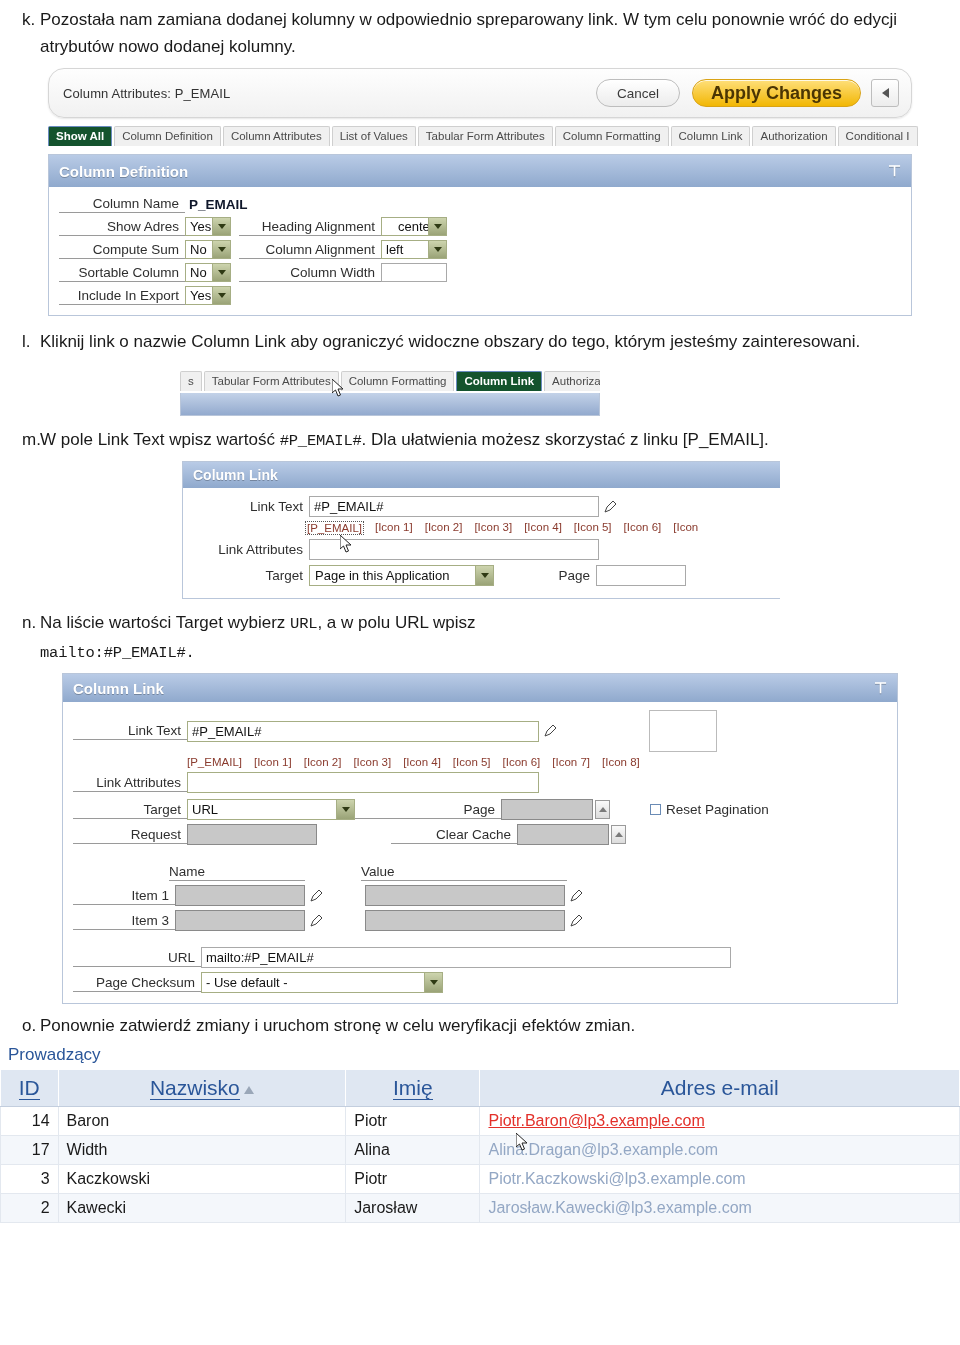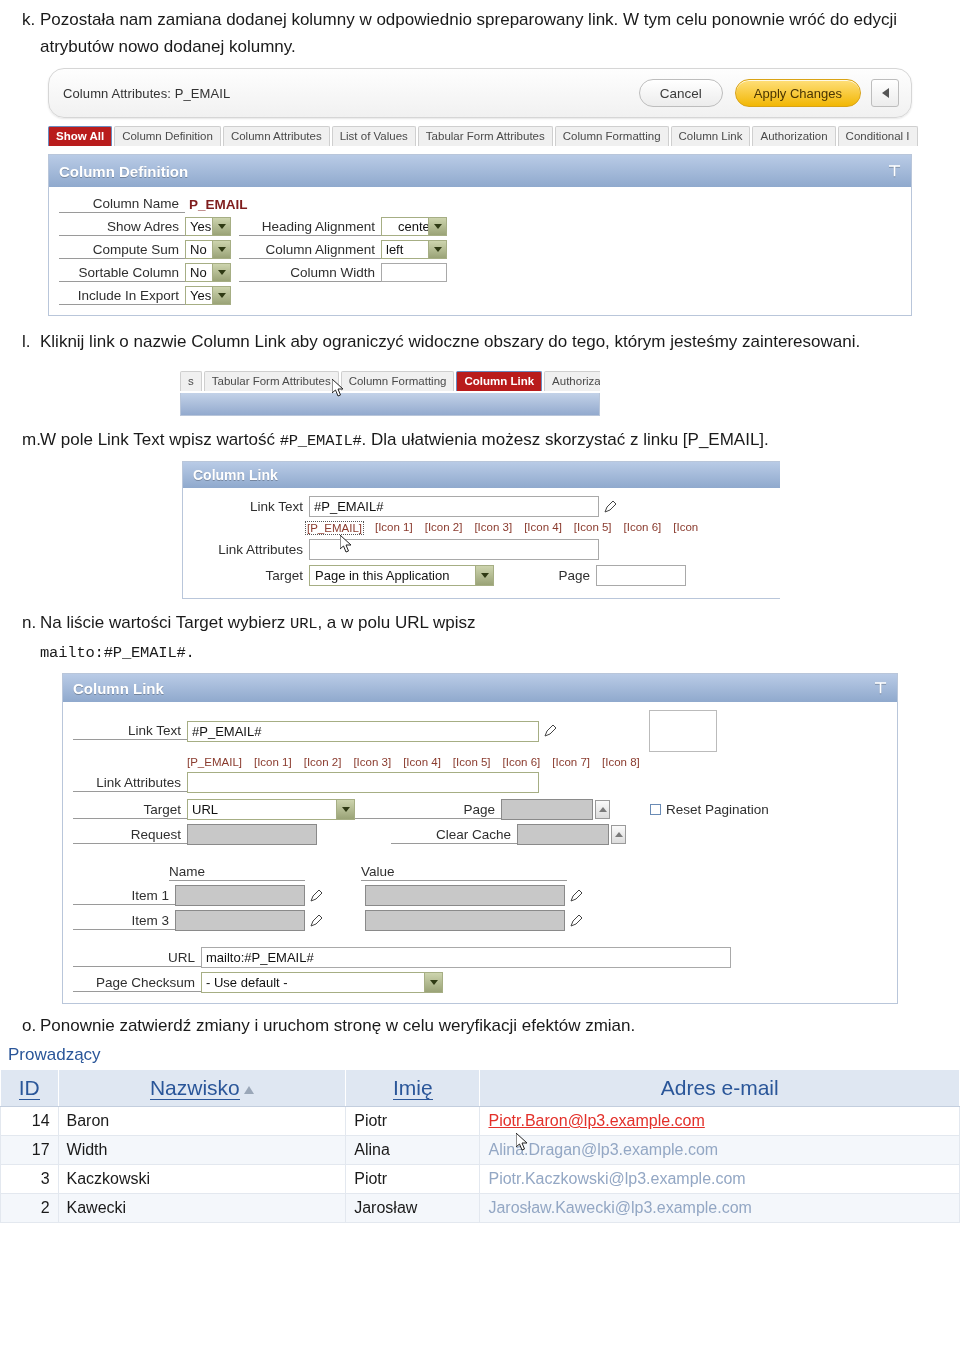--- a/index.html
+++ b/index.html
@@ -29,60 +29,60 @@
   .btn-pill{
     border:1px solid #bdbdbd;border-radius:14px;height:26px;
     display:inline-flex;align-items:center;justify-content:center;
     padding:0 20px;font-size:13.5px;color:#3b3b3b;
     background:linear-gradient(#ffffff,#ececec);margin-right:12px;
     box-shadow:inset 0 1px 0 #fff;
   }
   .btn-apply{
     border:1px solid #d9a316;border-radius:14px;height:26px;
     display:inline-flex;align-items:center;justify-content:center;
-    padding:0 18px;font-size:13px;color:#4a3503;font-weight:400;
+    padding:0 18px;font-size:18px;color:#4a3503;font-weight:700;
     background:linear-gradient(#ffdf7a,#f2b705);margin-right:10px;
     box-shadow:inset 0 1px 0 rgba(255,255,255,.8);
   }
   .btn-back{
     width:26px;height:26px;border:1px solid #bdbdbd;border-radius:3px;
     background:linear-gradient(#ffffff,#ececec);margin-right:12px;
     display:flex;align-items:center;justify-content:center;
   }
   .btn-back .tri{
     width:0;height:0;border-top:5px solid transparent;border-bottom:5px solid transparent;
     border-right:7px solid #555;
   }
 
   
   .tabstrip{margin:6px 0 0 48px;display:flex;align-items:flex-end;height:22px;overflow:hidden;}
   .tab{
     font-size:11.5px;color:#4a4a4a;background:#f0f0f0;border:1px solid #cfcfcf;
     border-bottom:none;padding:3px 7px 3px 7px;margin-right:2px;white-space:nowrap;
     border-radius:2px 2px 0 0;line-height:13px;
   }
-  .tab.active{background:#b91c1c;color:#fff;border-color:#6a8bc0;font-weight:600;}
+  .tab.active{background:#14532d;color:#fff;border-color:#6a8bc0;font-weight:600;}
 
   
   .region{margin:8px 48px 0 48px;border:1px solid #b9c6da;background:#fff;}
   .region-head{
     height:32px;display:flex;align-items:center;
     background:linear-gradient(#b9cbe6,#8fa9cd);
     color:#fff;font-weight:bold;font-size:15px;padding:0 10px;
     text-shadow:0 1px 0 rgba(0,0,0,.25);
   }
   .region-head .ttl{flex:1;}
   .region-body{padding:8px 10px 10px 10px;background:#fff;}
 
   
   .frow{display:flex;align-items:center;margin-bottom:4px;}
   .flabel{font-size:13.5px;color:#2f2f2f;text-align:right;padding-right:6px;
     border-bottom:1px solid #9a9a9a;line-height:17px;white-space:nowrap;}
   .flabel.plain{border-bottom:none;}
-  .fval-static{font-size:13.5px;font-weight:bold;color:#7f1d1d;padding-left:4px;}
+  .fval-static{font-size:13.5px;font-weight:bold;color:#0f172a;padding-left:4px;}
   .inp{
     border:1px solid #a9a9a9;background:#fff;height:19px;font-size:13px;color:#111;
     display:flex;align-items:center;padding:0 4px;box-sizing:border-box;
   }
   .inp.greenborder{border:1px solid #a6ae84;background:#fff;}
   .inp.gray{background:#c8c8c8;border:1px solid #8a8a8a;}
   .sel{
     border:1px solid #a6ae84;background:#fff;height:19px;font-size:13px;color:#111;
     display:flex;align-items:center;box-sizing:border-box;position:relative;padding-left:4px;
   }

